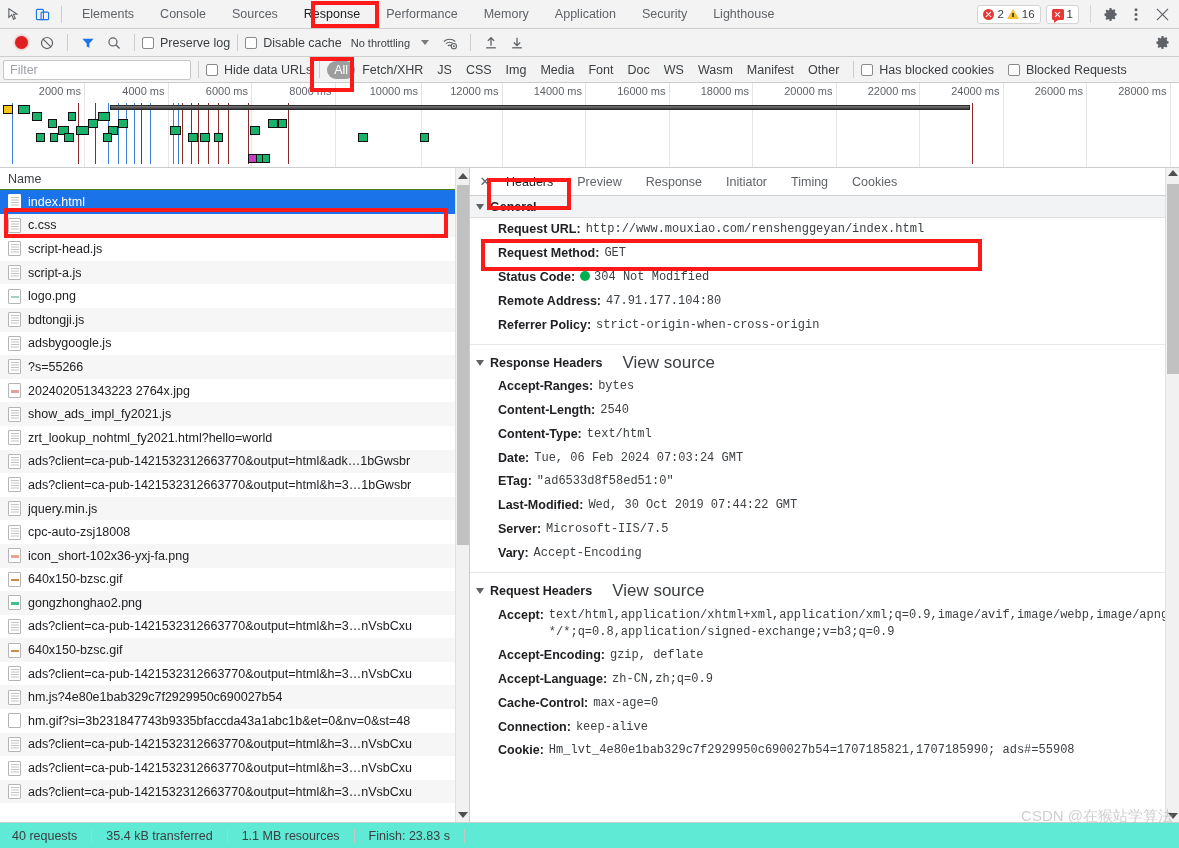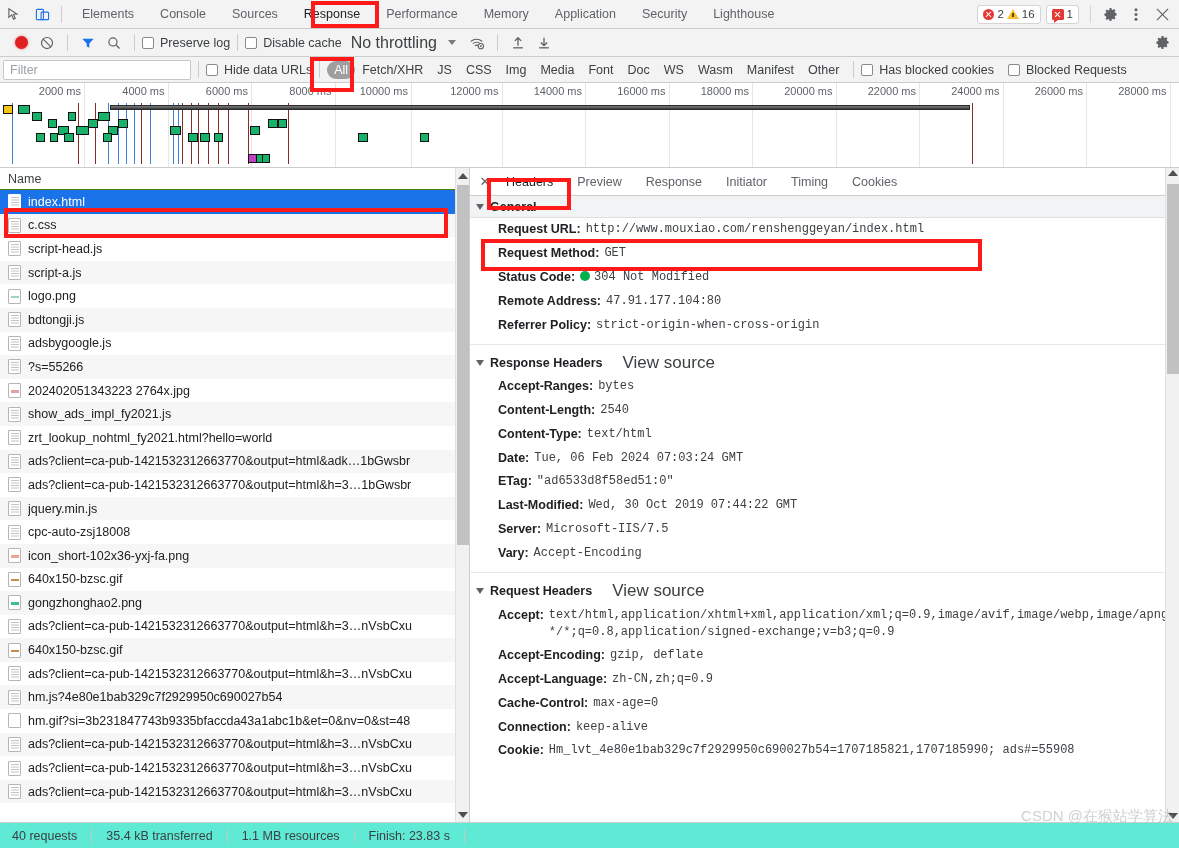--- a/index.html
+++ b/index.html
@@ -57,21 +57,21 @@
     display:flex; align-items:center; flex:0 0 28px; padding-left:8px;
   }
   .rec-dot { width:13px;height:13px;border-radius:50%;background:#e02020;box-shadow:0 0 3px rgba(224,32,32,.55);}
   .nb-btn { width:26px;height:24px;display:flex;align-items:center;justify-content:center;cursor:pointer;}
   .nb-sep{width:1px;height:17px;background:#cdcdcd;margin:0 7px;}
   .chk {
     width:12px;height:12px;border:1px solid #8a8a8a;border-radius:2px;background:#fff;display:inline-block;
     flex:0 0 12px;
   }
   .chklabel{display:flex;align-items:center;gap:6px;font-size:12.5px;color:#3c4043;cursor:pointer;white-space:nowrap;}
-  .throttle{font-size:16px;color:#3c4043;margin-left:9px;cursor:pointer;white-space:nowrap;}
+  .throttle{font-size:11px;color:#3c4043;margin-left:9px;cursor:pointer;white-space:nowrap;}
   .caret-dn{width:0;height:0;border-left:4.5px solid transparent;border-right:4.5px solid transparent;border-top:5px solid #7a7a7a;margin-left:11px;cursor:pointer;}
   .netbar-right{margin-left:auto;display:flex;align-items:center;padding-right:4px;}
 
   
   .filterbar {
     height:26px;background:#f3f3f3;border-bottom:1px solid #cdcdcd;
     display:flex;align-items:center;flex:0 0 26px;position:relative;
   }
   .filter-input {
     width:188px;height:20px;margin-left:3px;border:1px solid #c7c7c7;border-radius:2px;
@@ -338,21 +338,21 @@
         </div>
         <div class="ov-tick" style="left: 167.5px;">
           <span>4000 ms</span>
         </div>
         <div class="ov-tick" style="left: 251px;">
           <span>6000 ms</span>
         </div>
         <div class="ov-tick" style="left: 334.5px;">
           <span>8000 ms</span>
         </div>
-        <div class="ov-tick" style="left: 411px;">
+        <div class="ov-tick" style="left: 421px;">
           <span>10000 ms</span>
         </div>
         <div class="ov-tick" style="left: 501.5px;">
           <span>12000 ms</span>
         </div>
         <div class="ov-tick" style="left: 585px;">
           <span>14000 ms</span>
         </div>
         <div class="ov-tick" style="left: 668.5px;">
           <span>16000 ms</span>

